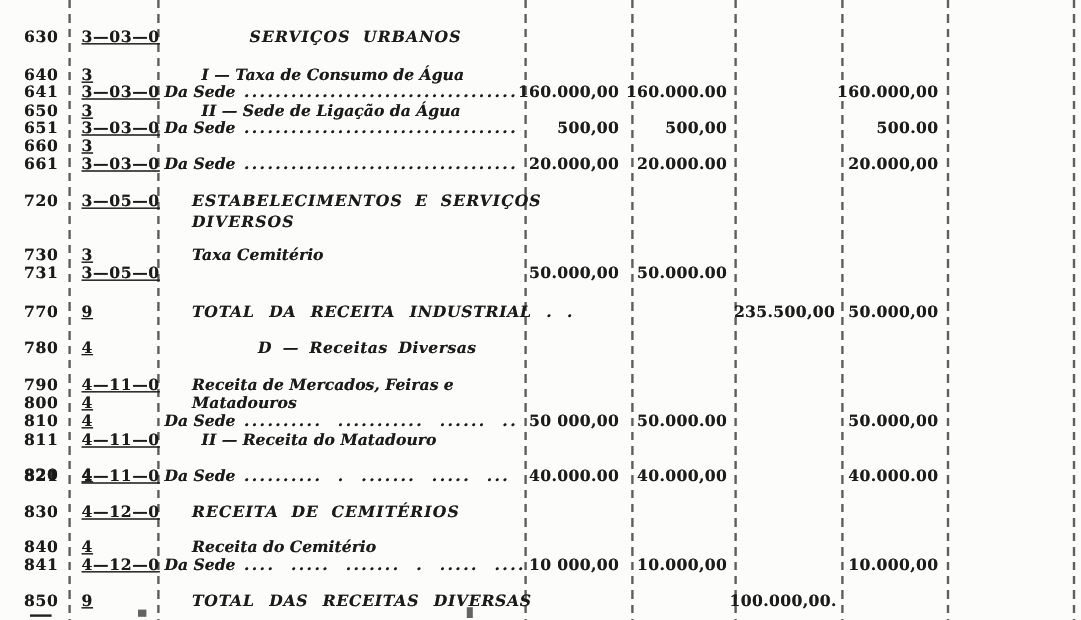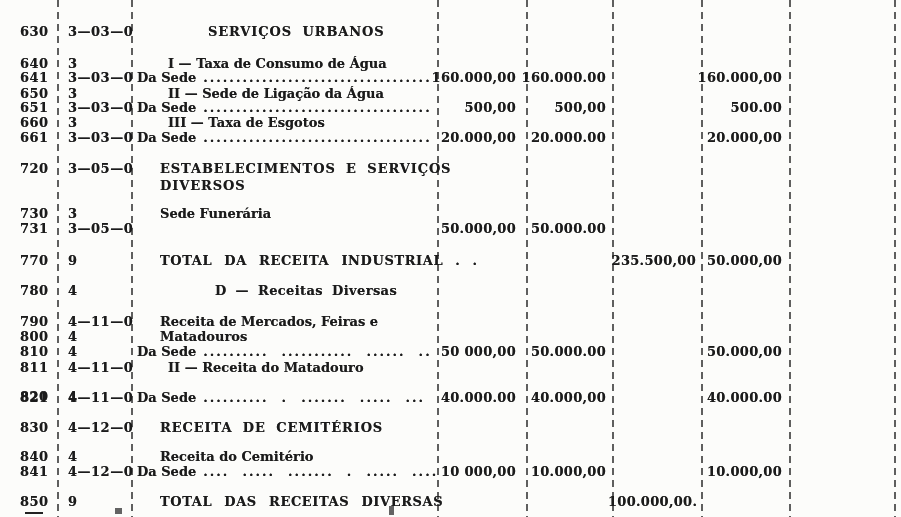--- a/index.html
+++ b/index.html
@@ -12,22 +12,22 @@
     font-size:13px;
   }
   .vline{
     position:absolute;top:0;bottom:0;width:2px;
     background:repeating-linear-gradient(to bottom,
       rgba(28,28,28,.78) 0 7px, rgba(28,28,28,0) 7px 12px);
     opacity:.9;
   }
   .row{position:absolute;left:0;width:901px;height:16px;line-height:16px;white-space:nowrap;}
   .code{position:absolute;left:20px;width:42px;letter-spacing:.5px;}
-  .cls{position:absolute;left:68px;letter-spacing:.5px;}
-  .desc{position:absolute;}
+  .cls{position:absolute;left:68px;letter-spacing:.5px;text-decoration:underline;}
+  .desc{position:absolute;font-style:italic;}
   .dl0{left:137px}
   .dl1{left:160px}
   .dl2{left:168px}
   .dl3{left:208px}
   .dl4{left:215px}
   .caps{letter-spacing:.9px;word-spacing:5px;}
   .total{letter-spacing:.6px;word-spacing:7px;}
   .wide{word-spacing:4px;letter-spacing:.4px;}
   .dots{letter-spacing:2px;margin-left:7px;white-space:pre;}
   .val{position:absolute;width:88px;text-align:right;letter-spacing:.3px;}
@@ -81,21 +81,20 @@
     <span class="cls">3—03—0</span>
     <span class="desc dl0"><span>Da Sede</span><span class="dots">...................................</span></span>
     <span class="val v1">500,00</span>
     <span class="val v2">500,00</span>
     <span class="val v4">500.00</span>
   </div>
 
   <div class="row" style="top:115px">
     <span class="code">660</span>
     <span class="cls">3</span>
-    <span class="desc dl2">III — Taxa de Esgotos</span>
   </div>
 
   <div class="row" style="top:130px">
     <span class="code">661</span>
     <span class="cls">3—03—0</span>
     <span class="desc dl0"><span>Da Sede</span><span class="dots">...................................</span></span>
     <span class="val v1">20.000,00</span>
     <span class="val v2">20.000.00</span>
     <span class="val v4">20.000,00</span>
   </div>
@@ -106,21 +105,21 @@
     <span class="desc dl1 caps">ESTABELECIMENTOS E SERVIÇOS</span>
   </div>
 
   <div class="row" style="top:178px">
     <span class="desc dl1 caps">DIVERSOS</span>
   </div>
 
   <div class="row" style="top:206px">
     <span class="code">730</span>
     <span class="cls">3</span>
-    <span class="desc dl1">Sede Funerária</span>
+    <span class="desc dl1">Taxa Cemitério</span>
   </div>
 
   <div class="row" style="top:221px">
     <span class="code">731</span>
     <span class="cls">3—05—0</span>
     <span class="val v1">50.000,00</span>
     <span class="val v2">50.000.00</span>
   </div>
 
   <div class="row" style="top:253px">

